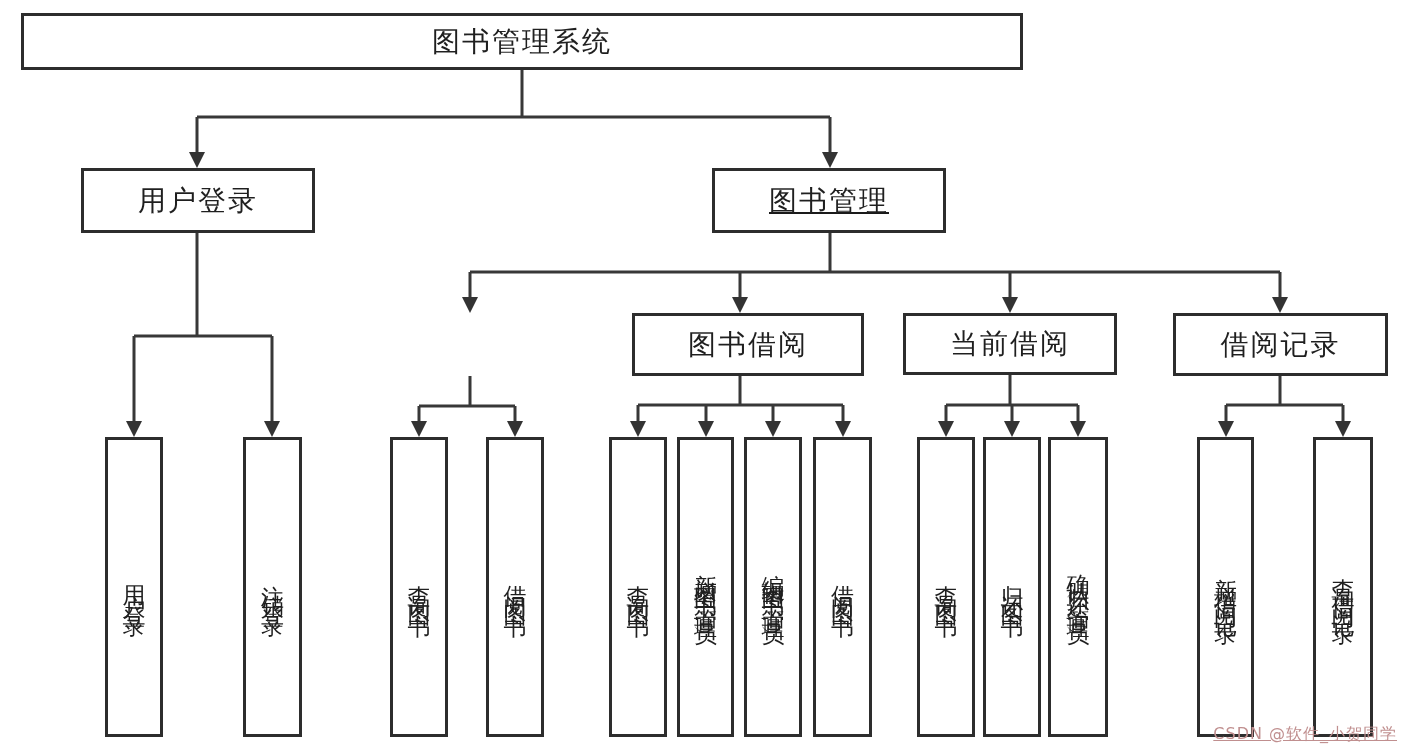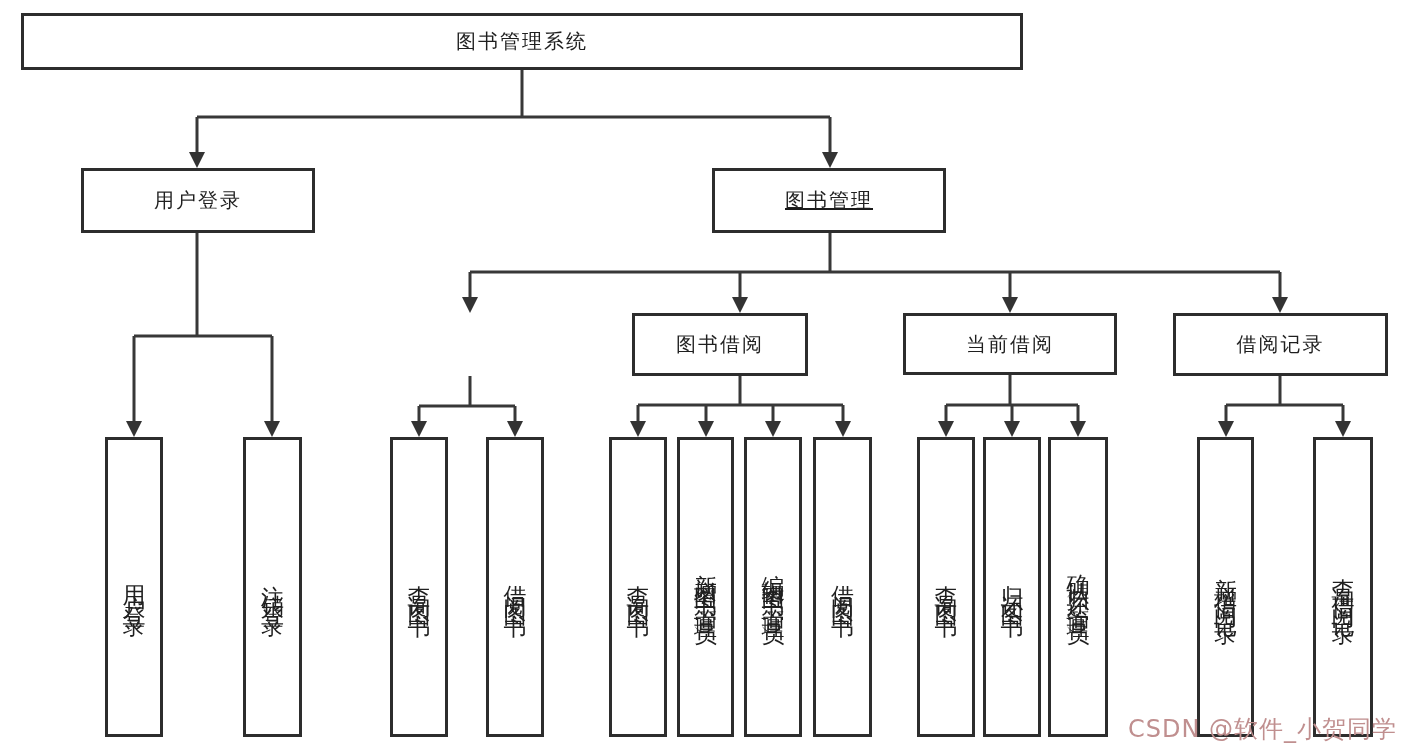--- a/index.html
+++ b/index.html
@@ -15,43 +15,44 @@
   .box{
     position:absolute;
     box-sizing:border-box;
     border:3px solid #2d2d2d;
     background:#ffffff;
     display:flex;
     align-items:center;
     justify-content:center;
   }
   .hlabel{
-    font-size:20px;
+    font-size:28px;
     letter-spacing:2px;
     white-space:nowrap;
     color:#1f1f1f;
   }
   .leaf .vlabel{
     writing-mode:vertical-rl;
     text-orientation:mixed;
     font-size:23px;
     letter-spacing:10px;
     line-height:1;
     color:#1f1f1f;
   }
   .leaf .vlabel.long{letter-spacing:7px;}
   .leaf .vlabel.mid{letter-spacing:9px;}
   #watermark{
     position:absolute;
     right:8px;
     bottom:2px;
-    font-size:24px;
+    font-size:16px;
     letter-spacing:1px;
     color:#c08f8f;
     white-space:nowrap;
+    text-decoration:underline;
   }
 </style>
 </head>
 <body>
 
 <div id="stage">
 
   <svg id="wires" width="1405" height="747" viewBox="0 0 1405 747">
     <path fill="none" stroke="#383838" stroke-width="3" d="M522 70 V117 M197 117 H830 M197 117 V153 M830 117 V153
          M830 233 V272 M470 272 H1280 M470 272 V298 M740 272 V298 M1010 272 V298 M1280 272 V298
@@ -76,21 +77,21 @@
     <span class="hlabel">图书管理系统</span>
   </div>
 
   <div class="box" style="left:81px;top:168px;width:234px;height:65px;">
     <span class="hlabel">用户登录</span>
   </div>
   <div class="box" style="left:712px;top:168px;width:234px;height:65px;text-decoration:underline;">
     <span class="hlabel">图书管理</span>
   </div>
 
-  <div class="box" style="left:632px;top:313px;width:176px;height:63px;">
+  <div class="box" style="left:632px;top:313px;width:232px;height:63px;">
     <span class="hlabel">图书借阅</span>
   </div>
   <div class="box" style="left:903px;top:313px;width:214px;height:62px;text-align:right;">
     <span class="hlabel">当前借阅</span>
   </div>
   <div class="box" style="left:1173px;top:313px;width:215px;height:63px;">
     <span class="hlabel">借阅记录</span>
   </div>
 
   <div class="box leaf" style="left:105px;top:437px;width:58px;height:300px;">

